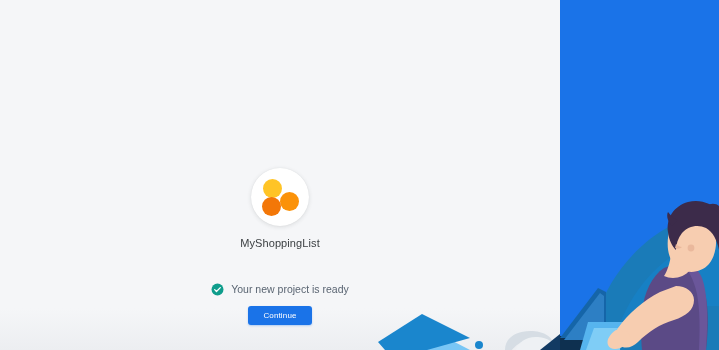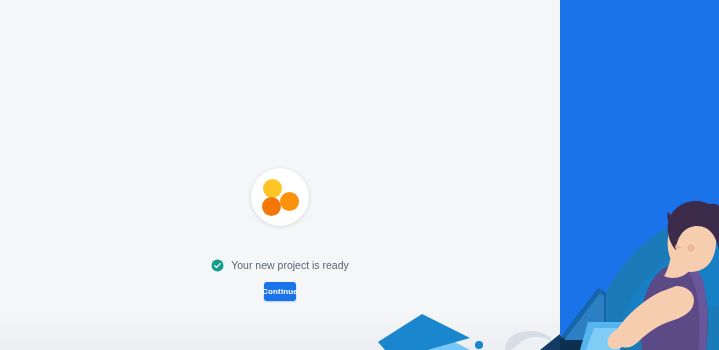--- a/index.html
+++ b/index.html
@@ -98,29 +98,29 @@
   .ready-text {
     font-size: 10.5px;
     line-height: 13px;
     color: #5a6572;
     white-space: nowrap;
   }
 
   
   .continue-btn {
     margin-top: 10px;
-    width: 32px;
+    width: 64px;
     height: 19px;
     border: none;
     border-radius: 3px;
     background: #1a73e8;
     color: #ffffff;
     font-family: "Liberation Sans", sans-serif;
     font-size: 8px;
-    font-weight: bold;
+    font-weight: normal;
     letter-spacing: 0.15px;
     cursor: pointer;
     padding: 0;
     display: flex;
     align-items: center;
     justify-content: center;
     box-shadow: 0 1px 2px rgba(26,115,232,0.30);
   }
 
   
@@ -153,20 +153,21 @@
   <div class="left-pane">
 
     <div class="center-stack">
 
       <div class="logo-circle">
         <span class="dot dot-a"></span>
         <span class="dot dot-b"></span>
         <span class="dot dot-c"></span>
       </div>
 
+      <div class="app-name">MyShoppingList</div>
 
       <div class="ready-row">
         <svg class="check-icon" viewBox="0 0 24 24">
           <circle cx="12" cy="12" r="11" fill="#0f9d8c"></circle>
           <path d="M6.8 12.3l3.3 3.3 7.1-7.1" fill="none" stroke="#ffffff" stroke-width="2.4" stroke-linecap="round" stroke-linejoin="round"></path>
         </svg>
         <span class="ready-text">Your new project is ready</span>
       </div>
 
       <button class="continue-btn">Continue</button>

